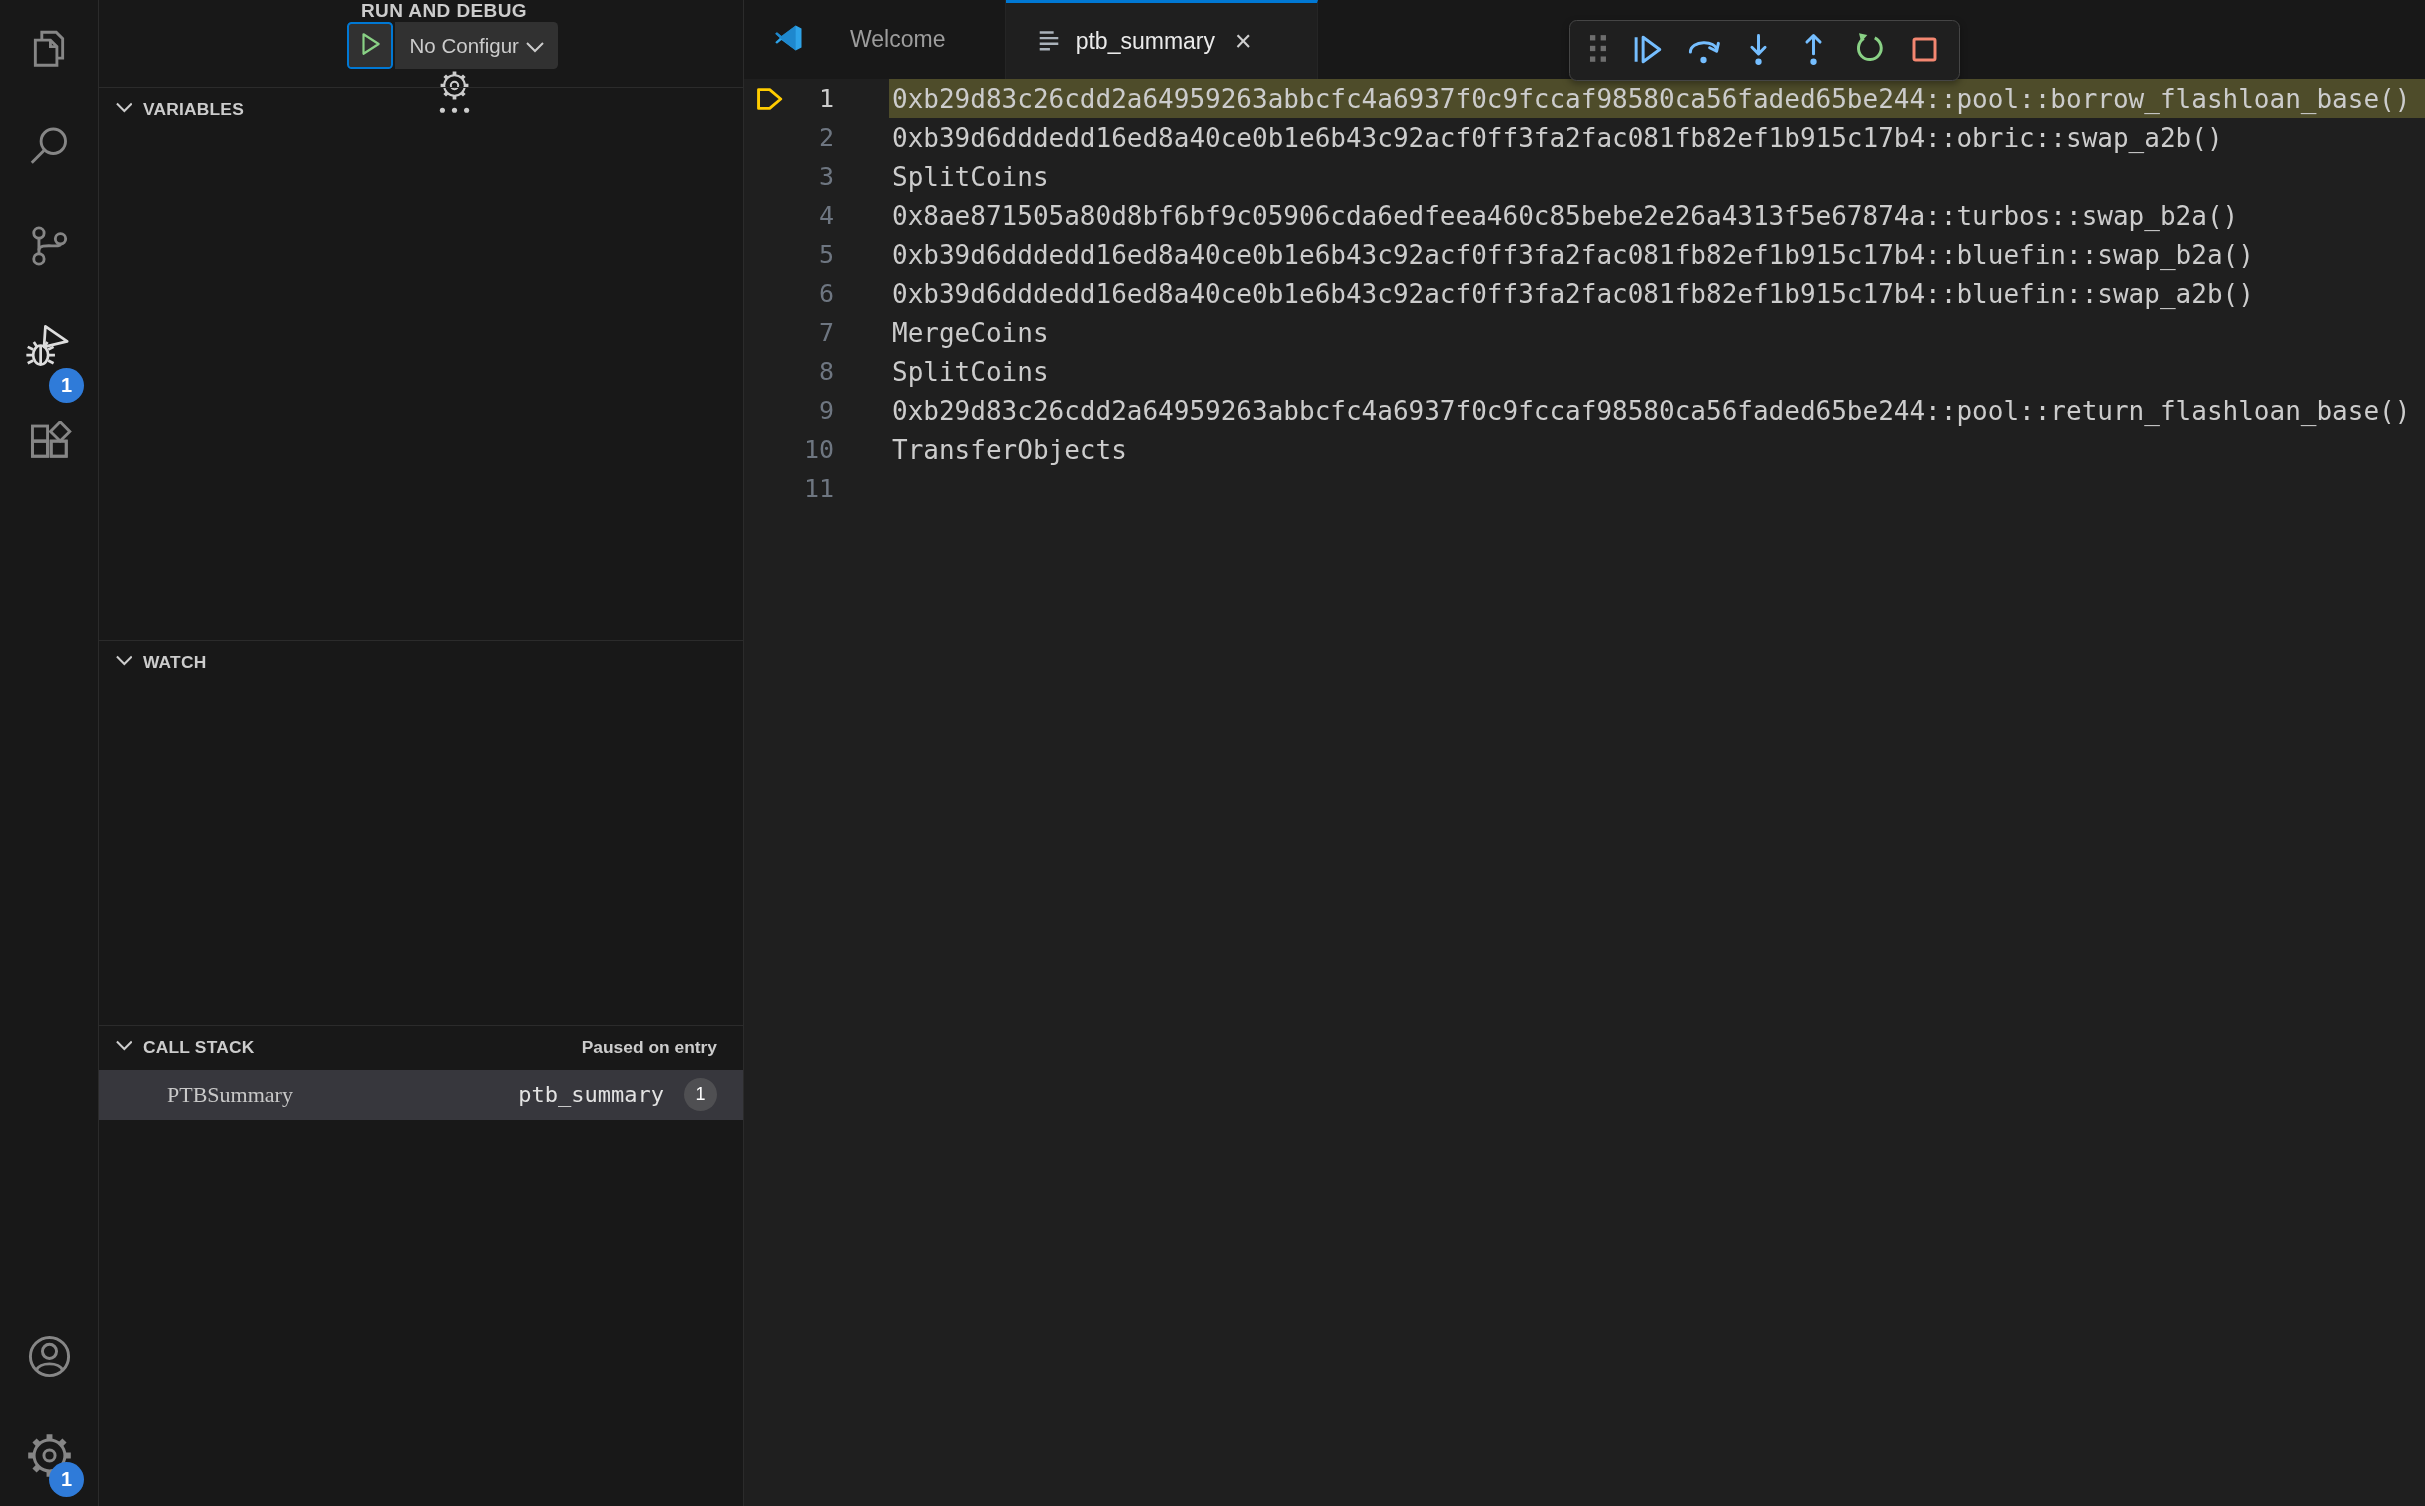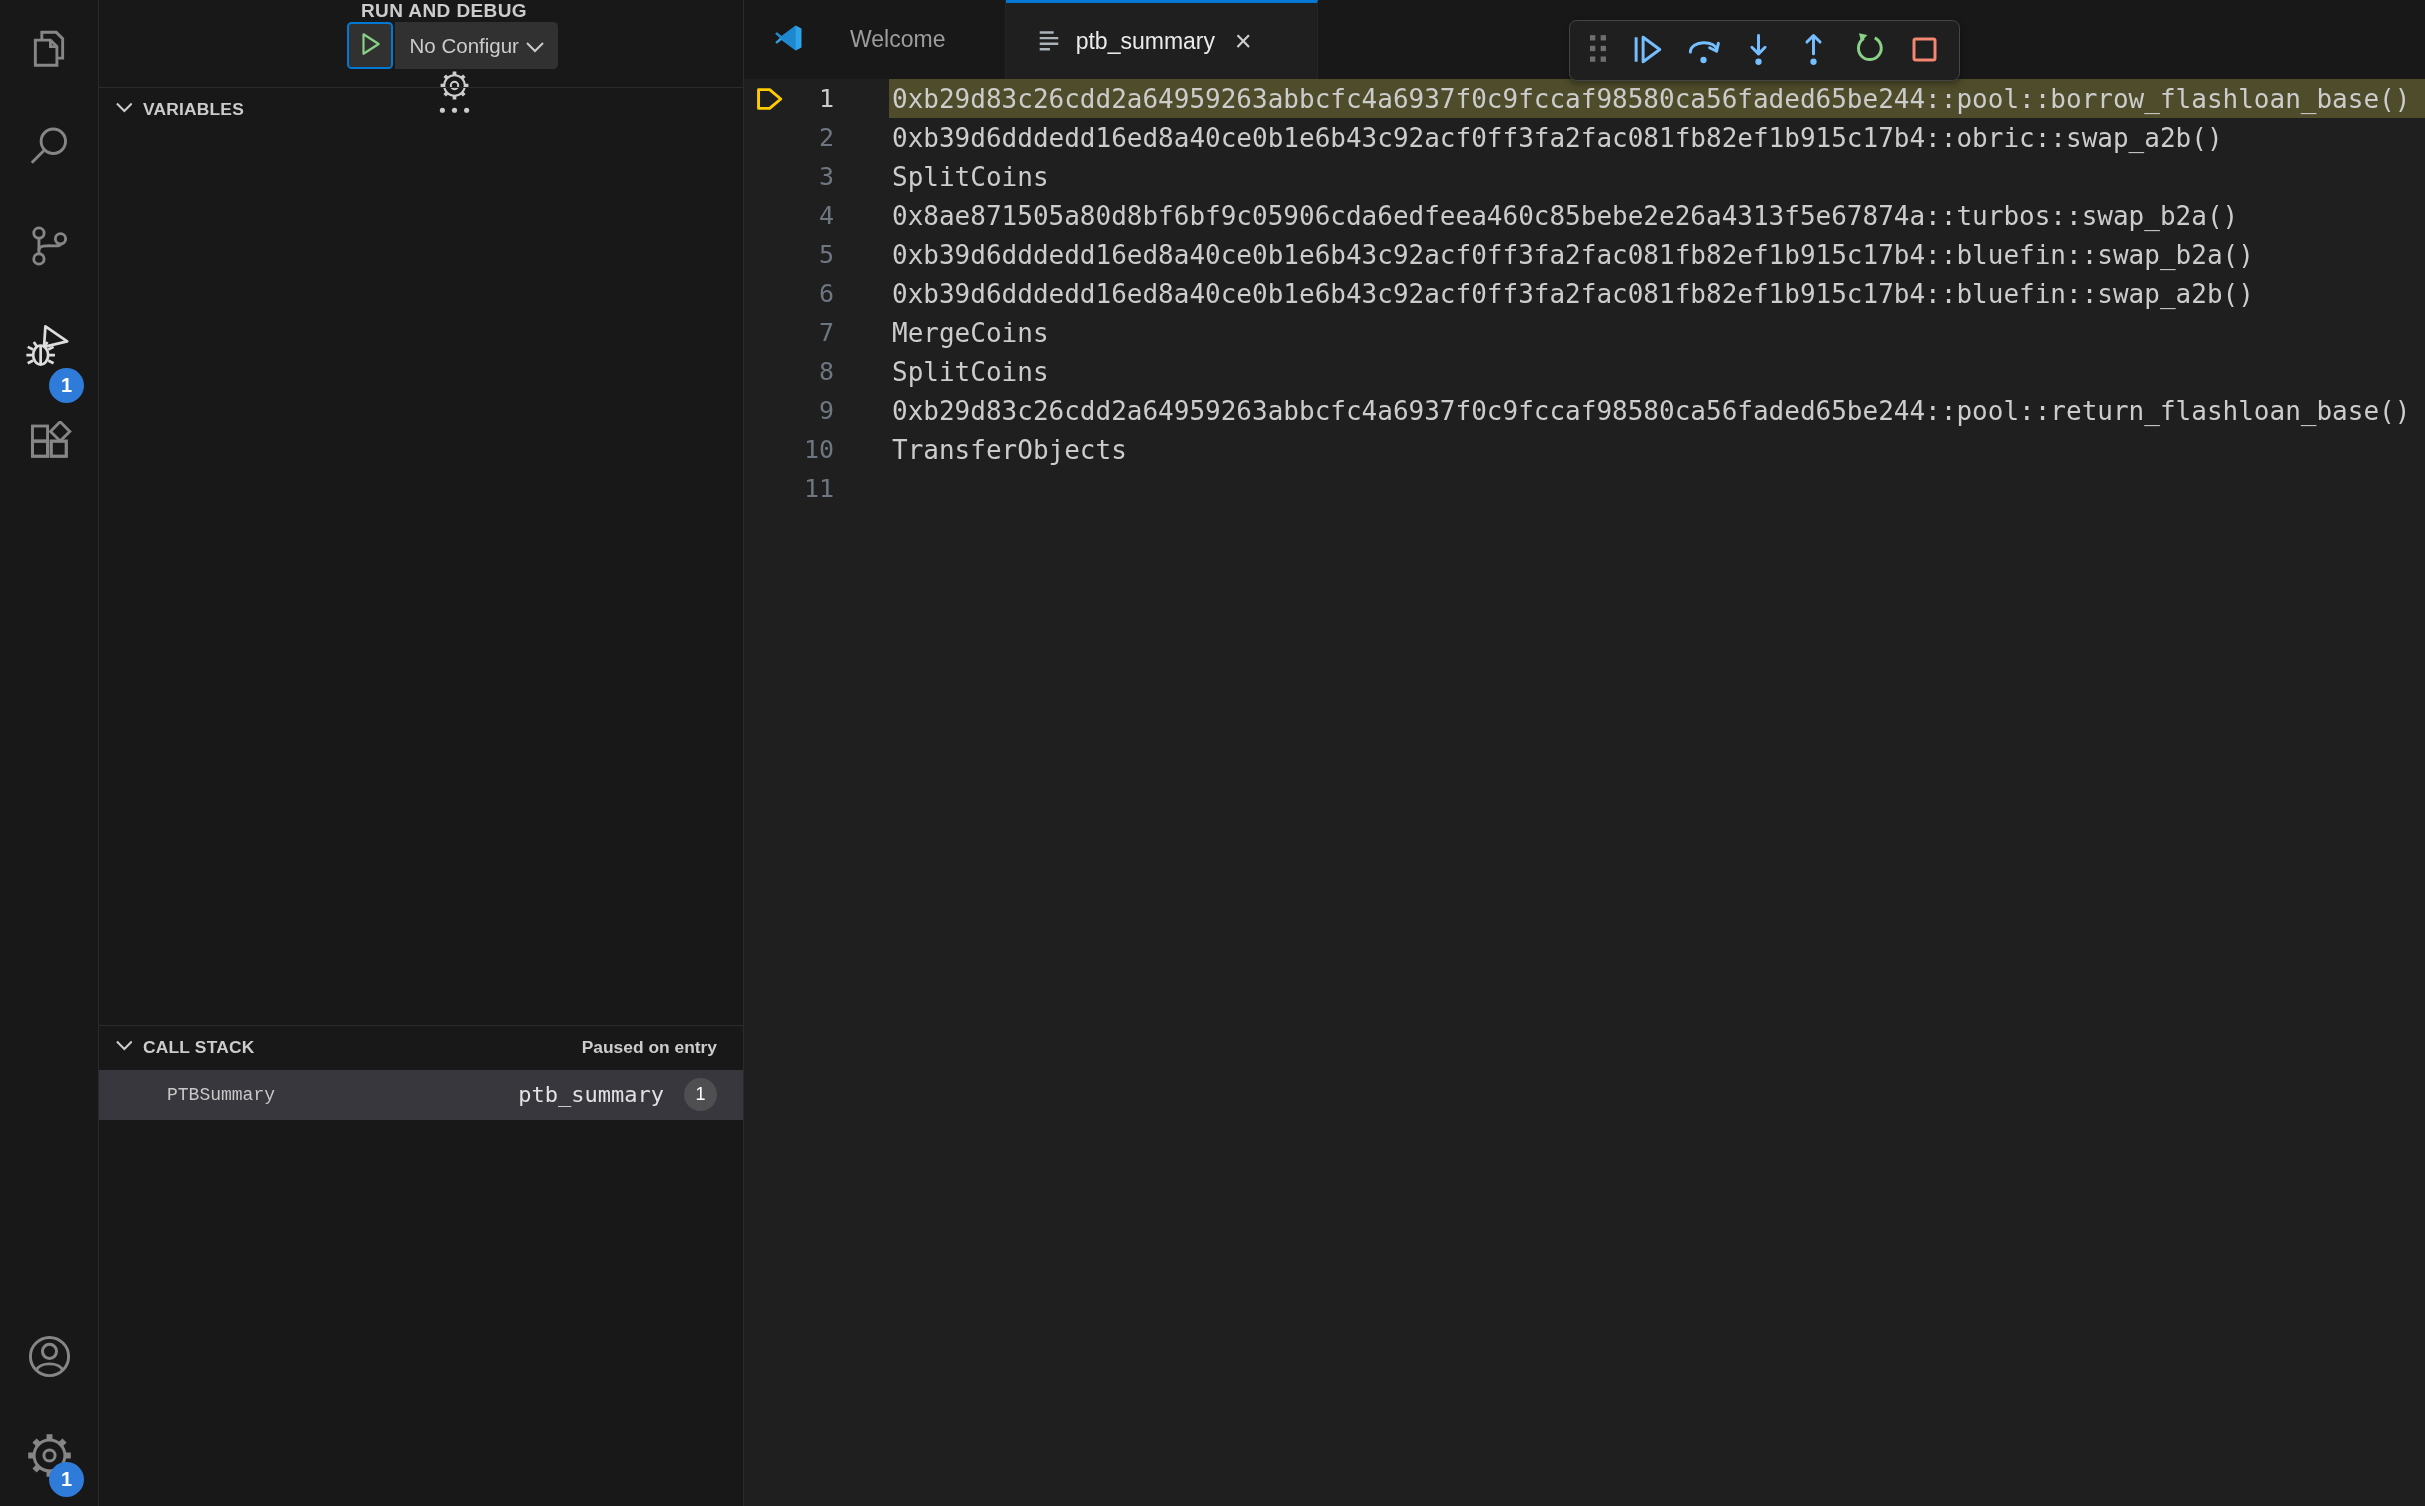--- a/index.html
+++ b/index.html
@@ -52,21 +52,21 @@
   .sec-header {
     height:42px; display:flex; align-items:center; padding:0 26px 0 16.7px; gap:10.6px; cursor:pointer;
   }
   .sec-label { font-size:17.4px; font-weight:bold; color:#cccccc; letter-spacing:0.2px; }
   .sec-status { margin-left:auto; font-size:17.4px; font-weight:bold; color:#cccccc; }
   .chev svg { stroke:#cccccc; fill:none; stroke-width:2.2; }
   .frame-row {
     height:50px; margin-top:1.5px; background:#37373d; display:flex; align-items:center;
     padding:0 26px 0 68px; cursor:pointer;
   }
-  .frame-name { font-family:Liberation Mono, monospace; font-size:18px; color:#c8c8c8; }
+  .frame-name { font-family:Liberation Serif, serif; font-size:22px; color:#c8c8c8; }
   .frame-source { margin-left:auto; font-family:"DejaVu Sans Mono", monospace; font-size:22px; color:#e2e2e2; }
   .frame-badge {
     margin-left:20px; width:33px; height:33px; border-radius:50%; background:#4f4f52;
     color:#ffffff; font-size:18px; display:flex; align-items:center; justify-content:center;
     font-family:"Liberation Sans", sans-serif;
   }
   
   .editor { position:absolute; left:744px; top:0; right:0; height:100%; background:#1f1f1f; }
   .tab-bar { position:relative; height:79px; background:#181818; display:flex; }
   .tab {
@@ -239,20 +239,30 @@
       <div class="sec-header">
         <span class="chev">
           <svg width="16.7" height="10.6" viewBox="0 0 18 10">
               <polyline points="1,1 9,9 17,1"></polyline>
             </svg>
         </span>
         <span class="sec-label">VARIABLES</span>
       </div>
     </div>
 
+    <div class="section sec-watch">
+      <div class="sec-header">
+        <span class="chev">
+          <svg width="16.7" height="10.6" viewBox="0 0 18 10">
+              <polyline points="1,1 9,9 17,1"></polyline>
+            </svg>
+        </span>
+        <span class="sec-label">WATCH</span>
+      </div>
+    </div>
 
     <div class="section sec-callstack">
       <div class="sec-header">
         <span class="chev">
           <svg width="16.7" height="10.6" viewBox="0 0 18 10">
               <polyline points="1,1 9,9 17,1"></polyline>
             </svg>
         </span>
         <span class="sec-label">CALL STACK</span>
         <span class="sec-status">Paused on entry</span>

